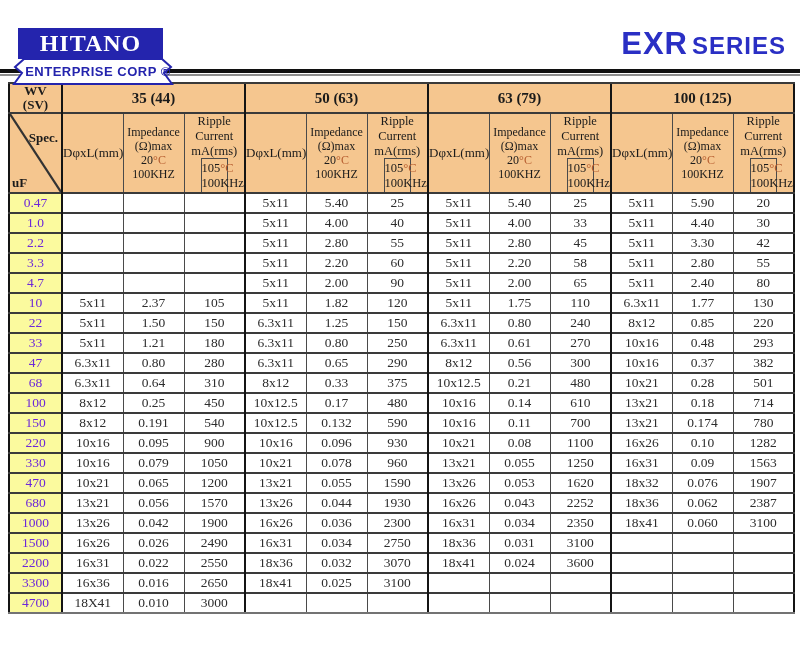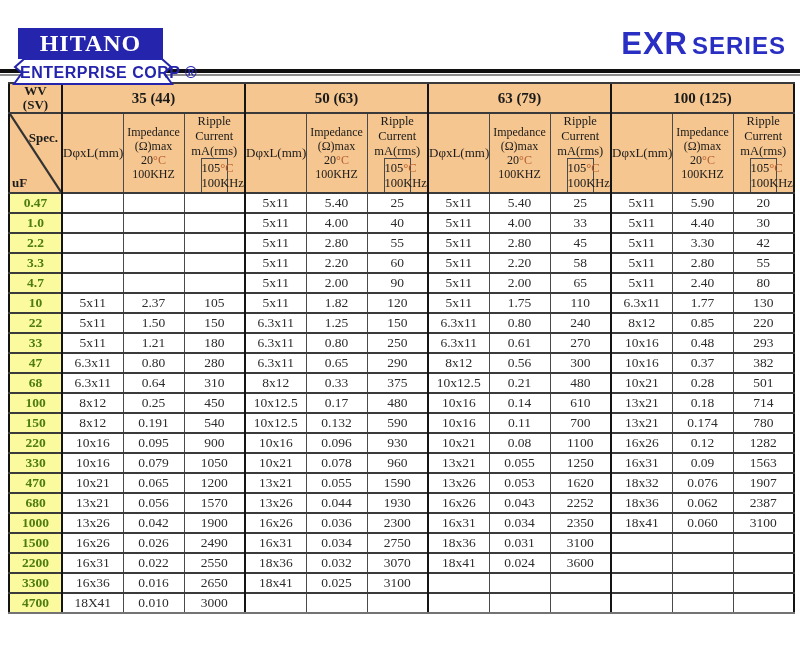--- a/index.html
+++ b/index.html
@@ -26,23 +26,23 @@
     margin-left:10px;width:145px;height:31px;background:var(--logo-blue);
     display:flex;align-items:center;justify-content:center;
   }
   .logo-box span{
     color:#fff;font-family:"Liberation Serif","DejaVu Serif",serif;
     font-weight:bold;font-size:24px;letter-spacing:1px;
   }
   .logo-ribbon{position:relative;width:172px;height:27px;margin-top:-1px;}
   .logo-ribbon svg{position:absolute;left:0;top:0;}
   .logo-ribbon .ribbon-text{
-    position:absolute;left:12px;top:6px;width:100%;text-align:center;
+    position:absolute;left:4px;top:6px;width:100%;text-align:center;
     color:var(--logo-blue);font-family:"Liberation Sans","DejaVu Sans",sans-serif;
-    font-weight:bold;font-size:16px;letter-spacing:0.5px;white-space:nowrap;
+    font-weight:bold;font-size:13px;letter-spacing:0.5px;white-space:nowrap;
   }
   .series{position:absolute;right:14px;top:26px;white-space:nowrap;}
   .series .exr{
     color:var(--series-blue);font-family:"Liberation Sans","DejaVu Sans",sans-serif;
     font-weight:bold;font-size:31px;letter-spacing:1px;
   }
   .series .ser{
     color:var(--series-blue);font-family:"Liberation Sans","DejaVu Sans",sans-serif;
     font-weight:bold;font-size:24px;letter-spacing:1px;
   }
@@ -83,21 +83,21 @@
   .rip-sub{
     height:35px;margin:0 16px;border:1px solid var(--bvert);border-bottom:none;
     display:flex;flex-direction:column;justify-content:center;
     font-size:12.5px;line-height:1.18;
   }
   .deg{color:var(--deg);}
   tbody td{
     height:20px;font-size:13.5px;color:#2d2d2d;background:#fff;padding:0 2px;
   }
   tbody td.uf{
-    background:var(--uf-bg);font-weight:bold;color:#4d7c0f;font-size:13.5px;
+    background:var(--uf-bg);font-weight:normal;color:#6d28d9;font-size:13.5px;
   }
   tbody tr:last-child td{border-bottom:2px solid #737373;}
 </style>
 </head>
 <body>
 
 <div class="top">
   <div class="logo">
     <div class="logo-box">
       <span>HITANO</span>
@@ -424,21 +424,21 @@
         <td class="group-start">10x16</td>
         <td>0.095</td>
         <td>900</td>
         <td class="group-start">10x16</td>
         <td>0.096</td>
         <td>930</td>
         <td class="group-start">10x21</td>
         <td>0.08</td>
         <td>1100</td>
         <td class="group-start">16x26</td>
-        <td>0.12</td>
+        <td>0.10</td>
         <td>1282</td>
       </tr>
       <tr>
         <td class="uf">330</td>
         <td class="group-start">10x16</td>
         <td>0.079</td>
         <td>1050</td>
         <td class="group-start">10x21</td>
         <td>0.078</td>
         <td>960</td>

